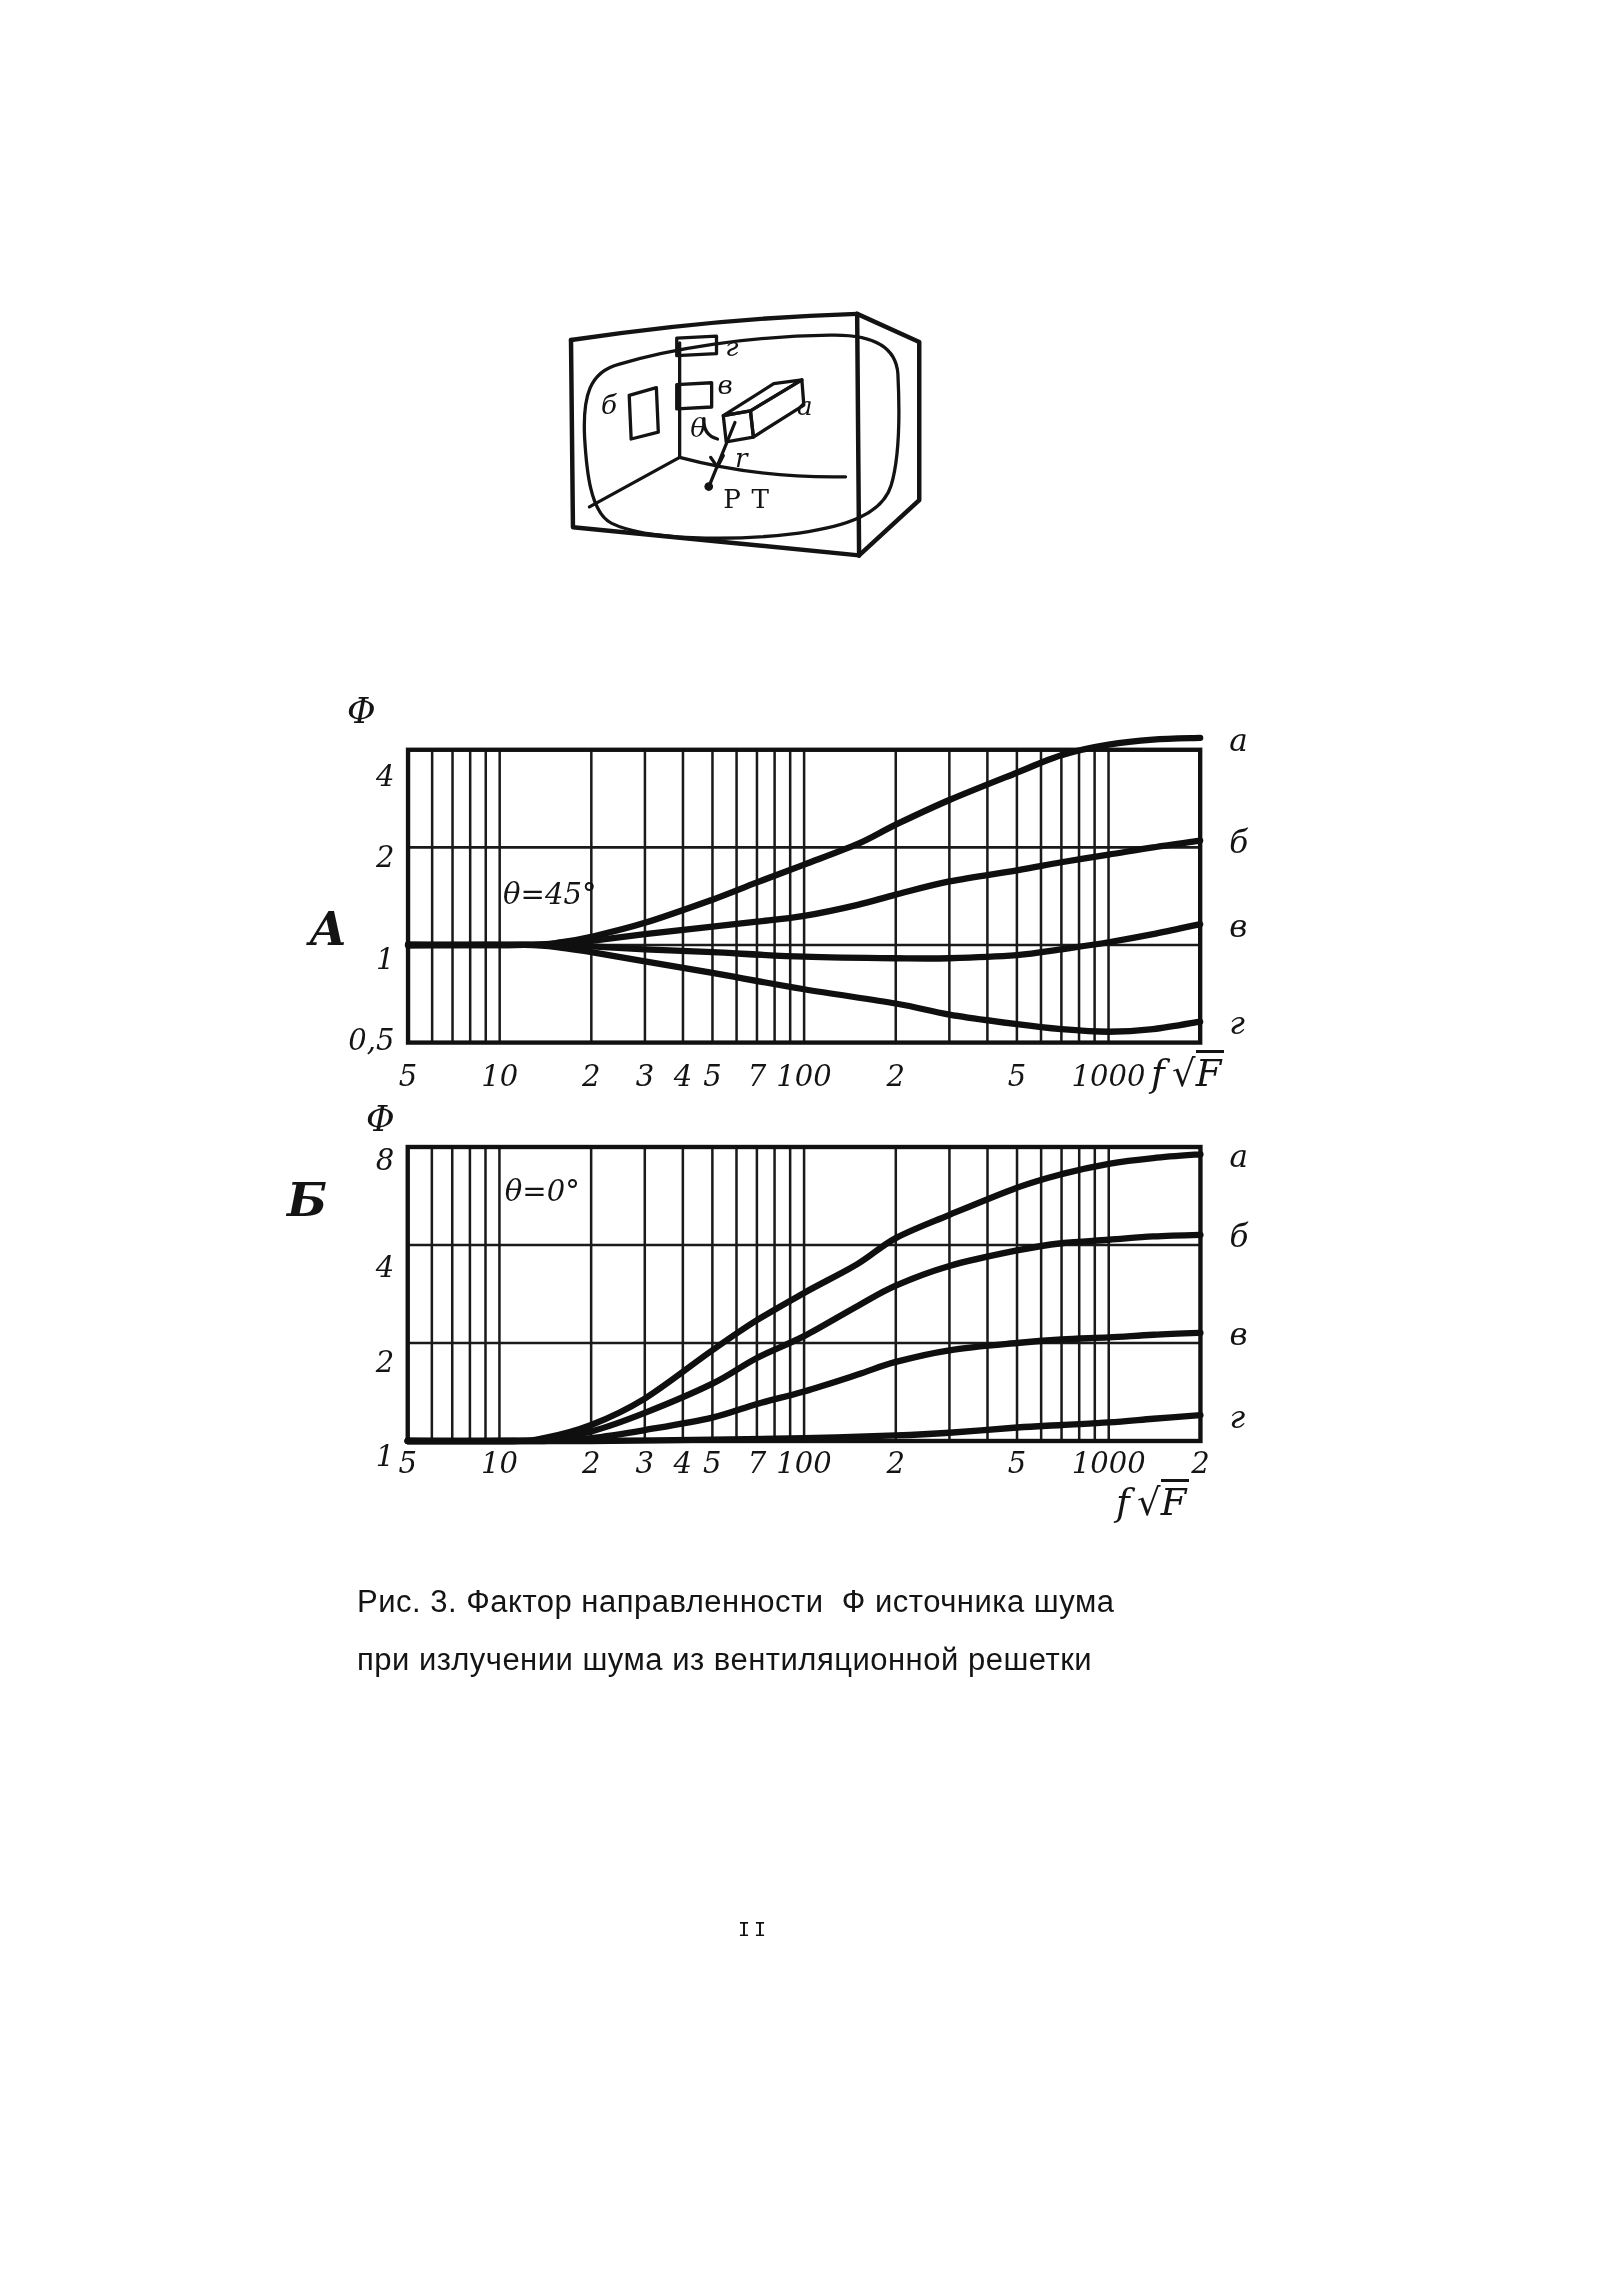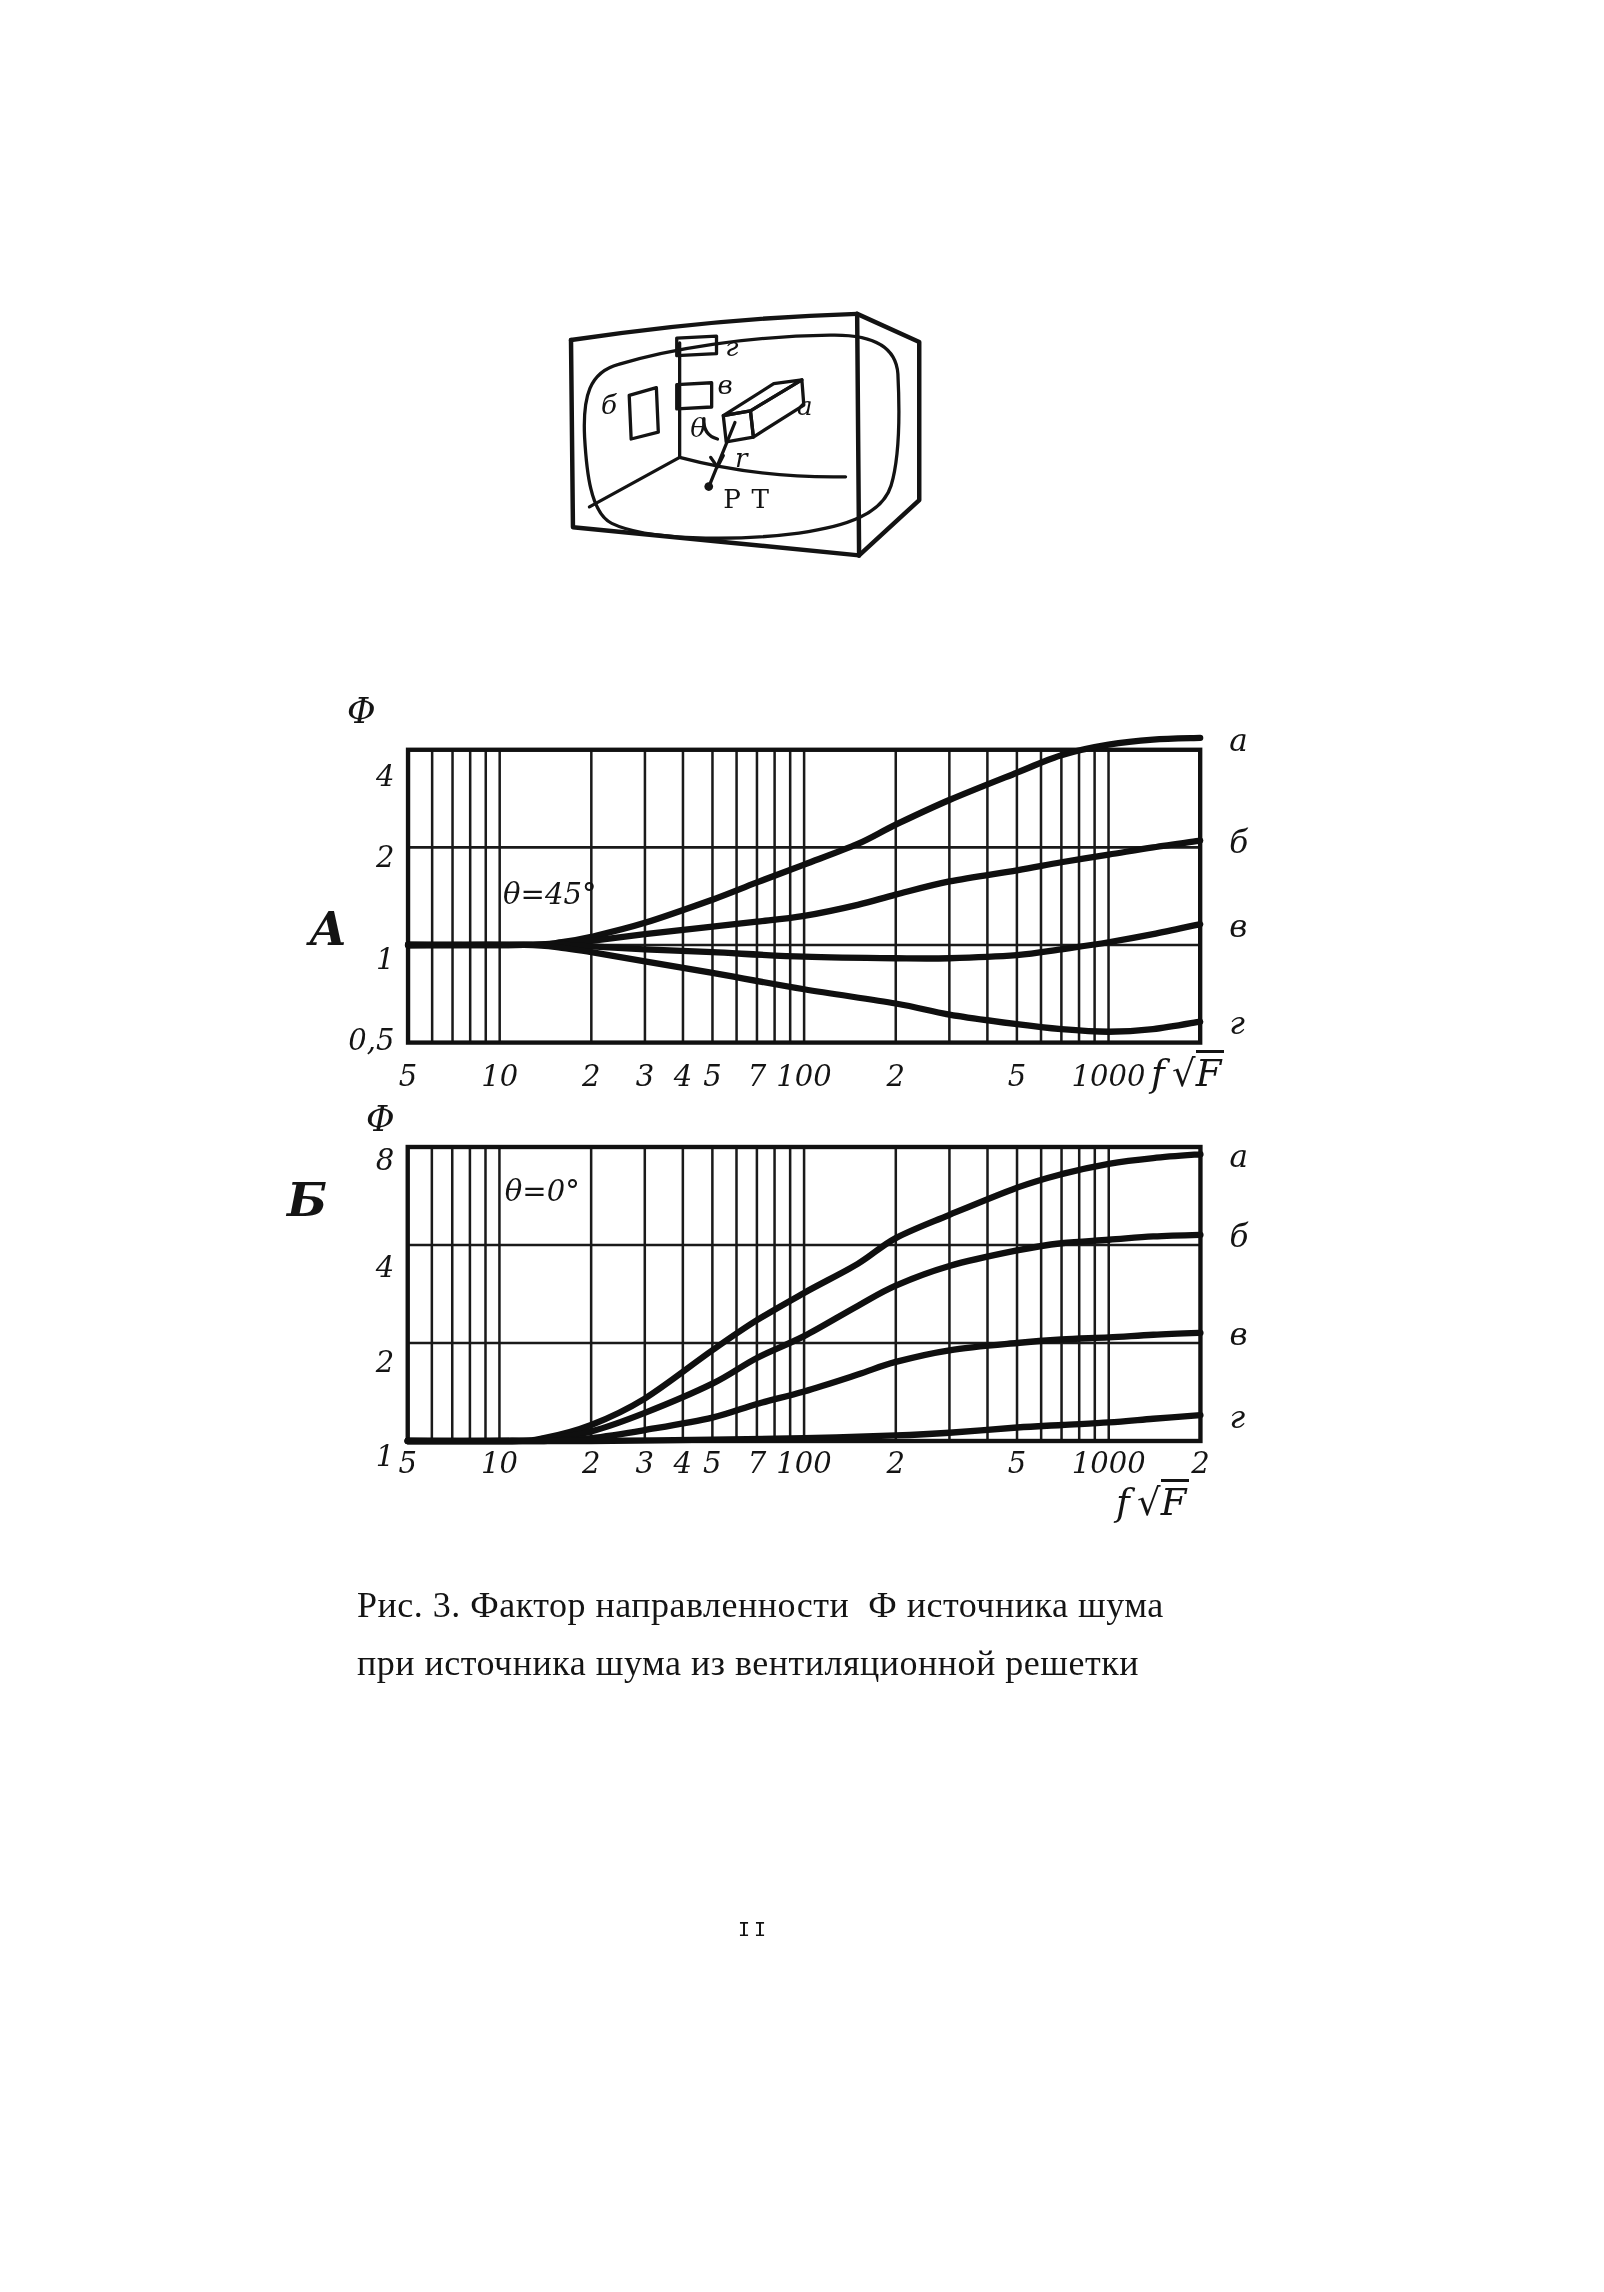--- a/index.html
+++ b/index.html
@@ -17,22 +17,22 @@
   .dline{stroke:#131313;stroke-width:4.6;fill:none;stroke-linecap:round;stroke-linejoin:round;}
   .dthin{stroke-width:3.4;}
   .dtext{font-family:"DejaVu Serif",serif;font-style:italic;font-size:27px;fill:#131313;}
   .dtext-pt{font-family:"DejaVu Serif",serif;font-size:27px;letter-spacing:11px;fill:#131313;}
   
   .phi-label{position:absolute;font:italic 35px "DejaVu Serif",serif;}
   .panel-label{position:absolute;font:italic bold 47px "DejaVu Serif",serif;}
   .xunit{position:absolute;font:italic 37px "DejaVu Serif",serif;white-space:nowrap;}
   .xunit .rad{font-style:normal;}
   .ovl{display:inline-block;border-top:3.4px solid #141414;line-height:1;padding:1.9px 2.9px 0 0;}
-  .caption-line{position:absolute;white-space:pre;font-size:36px;letter-spacing:0.5px;
-                font-family:Liberation Serif, serif;}
+  .caption-line{position:absolute;white-space:pre;font-size:31px;letter-spacing:0.5px;
+                font-family:Liberation Sans, sans-serif;}
   .pageno{position:absolute;font-size:20px;letter-spacing:3.9px;font-family:"DejaVu Sans Mono",monospace;}
 </style>
 </head>
 <body>
 
 <div class="page">
 
   <svg id="room-diagram" style="left:539px;top:277px;width:388px;height:291px" viewBox="0 0 400 300">
     <defs>
       <pattern id="hatch" width="8" height="8" patternUnits="userSpaceOnUse" patternTransform="rotate(45)">
@@ -186,18 +186,18 @@
       <text x="737.9639998484768" y="408" text-anchor="middle" class="tick">5</text>
       <text x="832.4819999242384" y="408" text-anchor="middle" class="tick">1000</text>
       <text x="927.0000000000001" y="408" text-anchor="middle" class="tick">2</text>
       <text x="210" y="128" class="annot">θ=0°</text>
     </svg>
   <div class="xunit" style="left:1116px;top:1479px;">
     <span>f</span> <span class="rad">√</span><span class="ovl">F</span>
   </div>
 
   <div class="caption-line" style="left:357px;top:1584px;">Рис. 3. Фактор направленности  Ф источника шума</div>
-  <div class="caption-line" style="left:357px;top:1642px;">при источника шума из вентиляционной решетки</div>
+  <div class="caption-line" style="left:357px;top:1642px;">при излучении шума из вентиляционной решетки</div>
 
   <div class="pageno" style="left:738px;top:1917px;">II</div>
 
 </div>
 
 
 </body></html>

